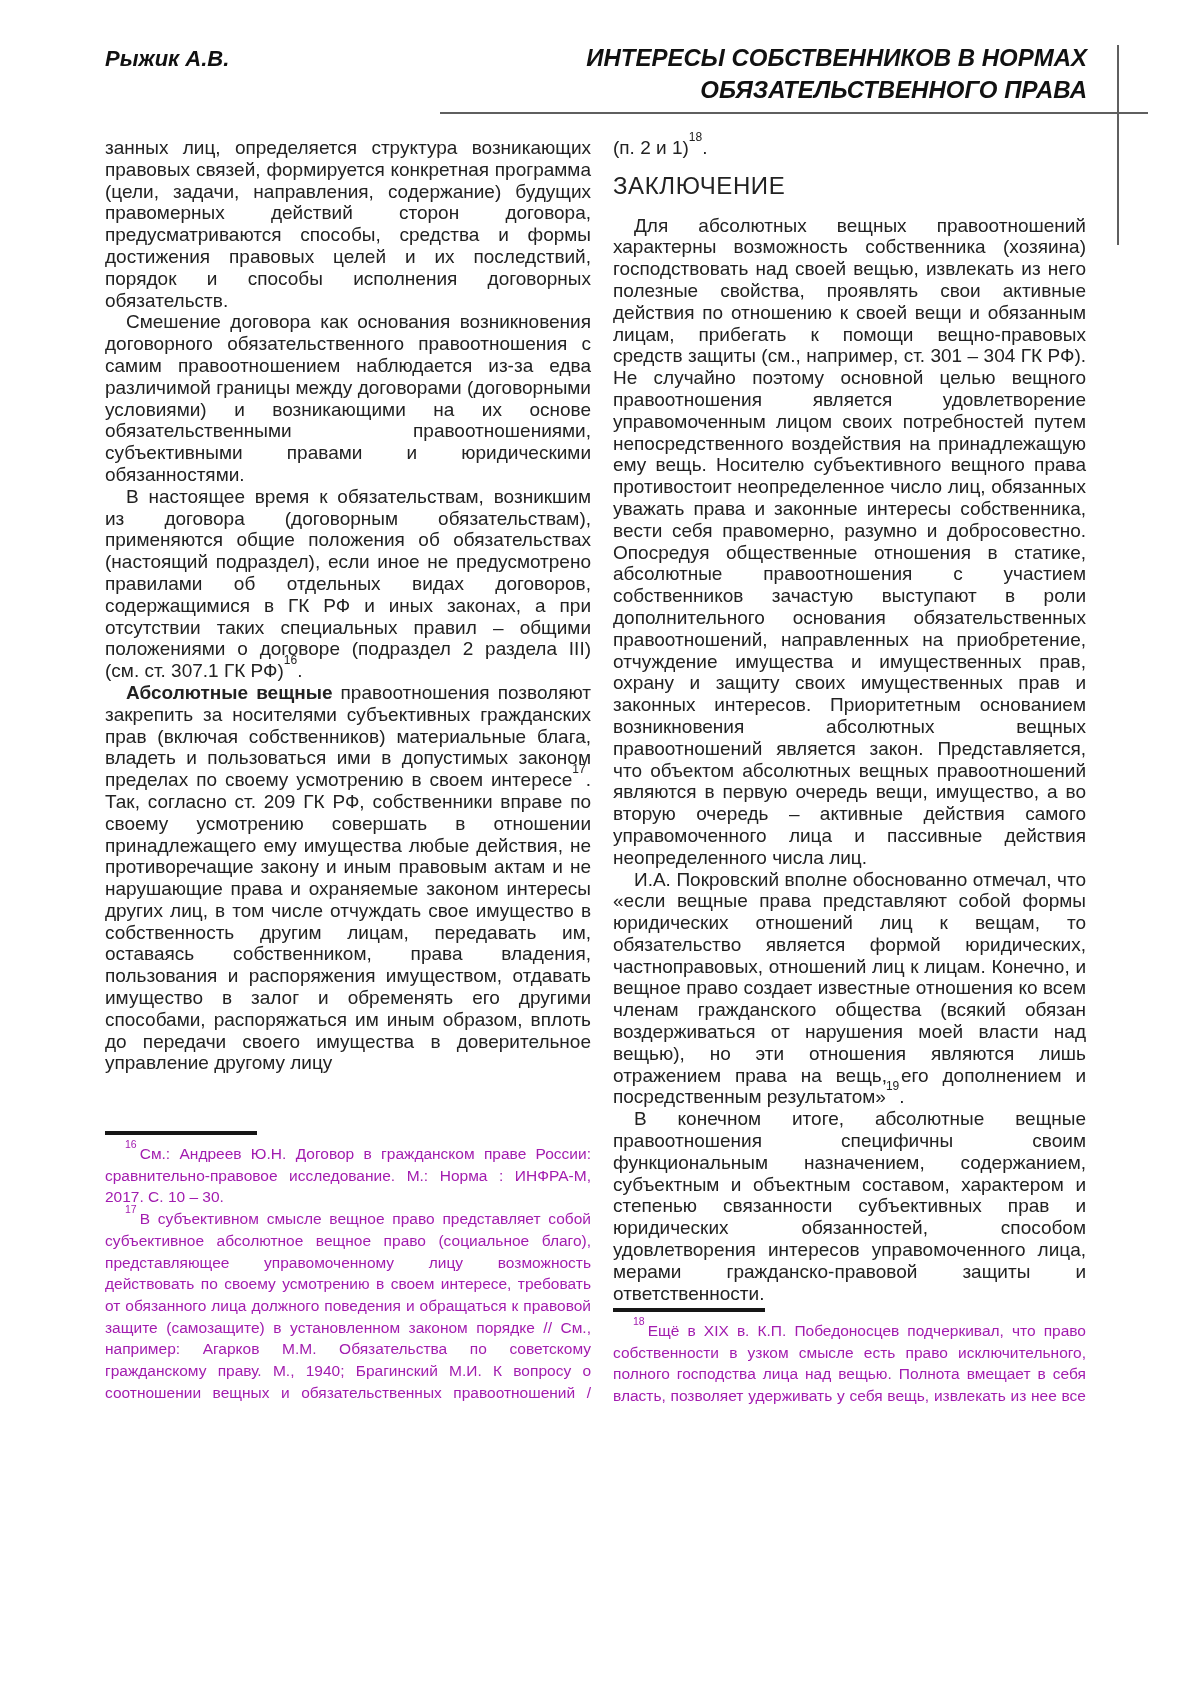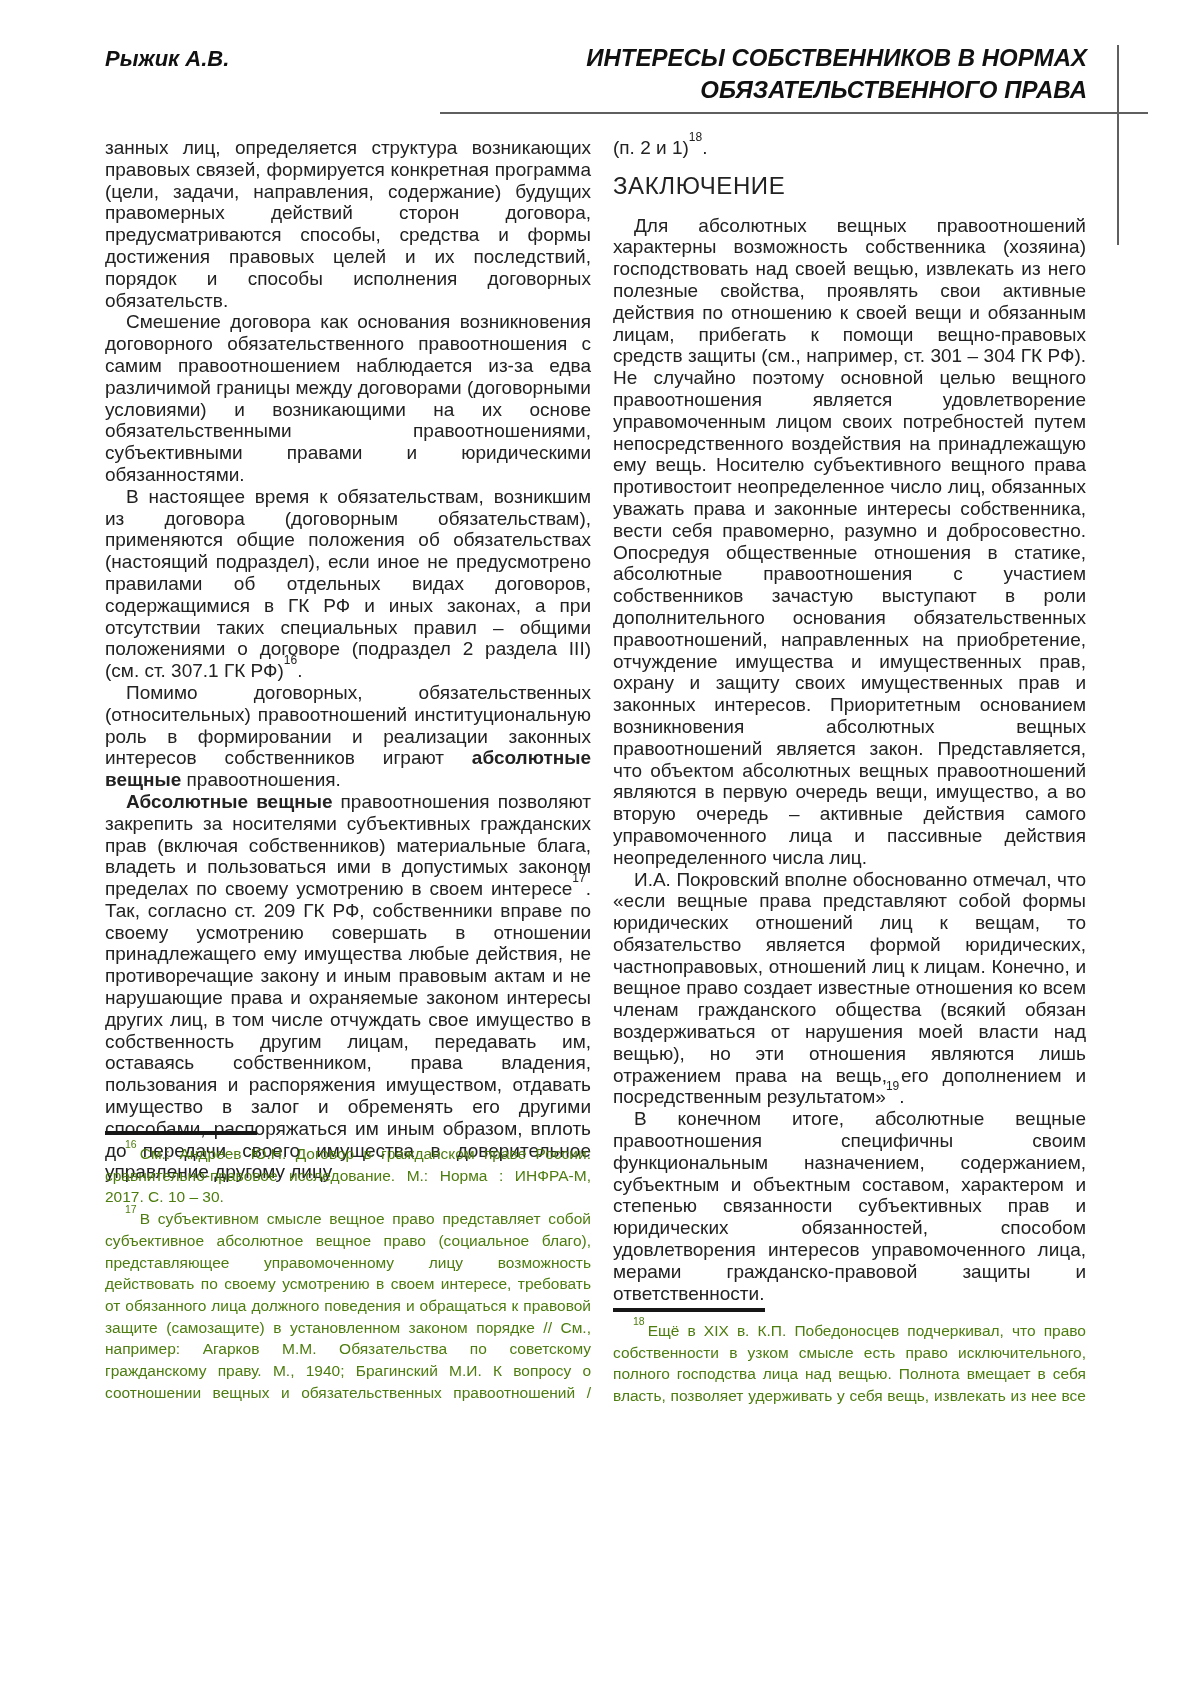--- a/index.html
+++ b/index.html
@@ -17,21 +17,21 @@
   .vrule-bottom { position:absolute; left:1115px; top:1406px; width:2px; height:268px; background:#5f5f5f; }
   
   .col { position:absolute; top:137px; font-size:19px; line-height:21.8px; text-align:justify; color:#222; }
   .col-left  { left:105px; width:486px; }
   .col-right { left:613px; width:473px; }
   .para.ind { text-indent:21px; }
   .b { font-weight:700; }
   sup.fnref { font-size:12px; line-height:0; position:relative; top:-6px; }
   .heading { font-size:24px; font-weight:400; letter-spacing:0.6px; margin:16px 0 18px 0; text-align:left; color:#222; }
   
-  .fnblock { position:absolute; font-size:15.5px; line-height:21.7px; text-align:justify; color:#4d7c0f; }
+  .fnblock { position:absolute; font-size:15.5px; line-height:21.7px; text-align:justify; color:#a21caf; }
   .fnblock-left  { left:105px; top:1131px; width:486px; }
   .fnblock-right { left:613px; top:1308px; width:473px; }
   .fnblock .sep { width:152px; border-top:4px solid #161616; margin-bottom:8px; }
   .fn { text-indent:20px; }
   .fn sup { font-size:10.5px; line-height:0; position:relative; top:-5px; margin-right:3px; }
   
   .rule-footer { position:absolute; left:85px; top:1582px; width:1063px; height:2px; background:#3c3c3c; }
   .f-it { font-style:italic; font-size:21px; color:#3b82f6;margin-left:40px; }
   .footer-issn1 { position:absolute; left:105px; top:1596px; }
   .footer-issn2 { position:absolute; left:105px; top:1629px; }
@@ -51,21 +51,20 @@
   </div>
   <div class="rule-header"></div>
   <div class="vrule-top"></div>
   <div class="vrule-bottom"></div>
 
   <div class="col col-left">
     <div>
         <p class="para"><span>занных лиц, определяется структура возникающих правовых связей, формируется конкретная программа (цели, задачи, направления, содержание) будущих правомерных действий сторон договора, предусматриваются способы, средства и формы достижения правовых целей и их последствий, порядок и способы исполнения договорных обязательств.</span></p>
         <p class="para ind"><span>Смешение договора как основания возникновения договорного обязательственного правоотношения с самим правоотношением наблюдается из-за едва различимой границы между договорами (договорными условиями) и возникающими на их основе обязательственными правоотношениями, субъективными правами и юридическими обязанностями.</span></p>
         <p class="para ind"><span>В настоящее время к обязательствам, возникшим из договора (договорным обязательствам), применяются общие положения об обязательствах (настоящий подраздел), если иное не предусмотрено правилами об отдельных видах договоров, содержащимися в ГК РФ и иных законах, а при отсутствии таких специальных правил – общими положениями о договоре (подраздел 2 раздела III) (см. ст. 307.1 ГК РФ)</span><sup class="fnref">16</sup><span>.</span></p>
-        <p class="para ind"><span>Помимо договорных, обязательственных (относительных) правоотношений институциональную роль в формировании и реализации законных интересов собственников играют </span><span class="b">абсолютные вещные</span><span> правоотношения.</span></p>
         <p class="para ind"><span class="b">Абсолютные вещные</span><span> правоотношения позволяют закрепить за носителями субъективных гражданских прав (включая собственников) материальные блага, владеть и пользоваться ими в допустимых законом пределах по своему усмотрению в своем интересе</span><sup class="fnref">17</sup><span>. Так, согласно ст. 209 ГК РФ, собственники вправе по своему усмотрению совершать в отношении принадлежащего ему имущества любые действия, не противоречащие закону и иным правовым актам и не нарушающие права и охраняемые законом интересы других лиц, в том числе отчуждать свое имущество в собственность другим лицам, передавать им, оставаясь собственником, права владения, пользования и распоряжения имуществом, отдавать имущество в залог и обременять его другими способами, распоряжаться им иным образом, вплоть до передачи своего имущества в доверительное управление другому лицу</span></p>
       </div>
   </div>
 
   <div class="col col-right">
     <div>
         <p class="para"><span>(п. 2 и 1)</span><sup class="fnref">18</sup><span>.</span></p>
       </div>
     <h2 class="heading">ЗАКЛЮЧЕНИЕ</h2>
     <div>

